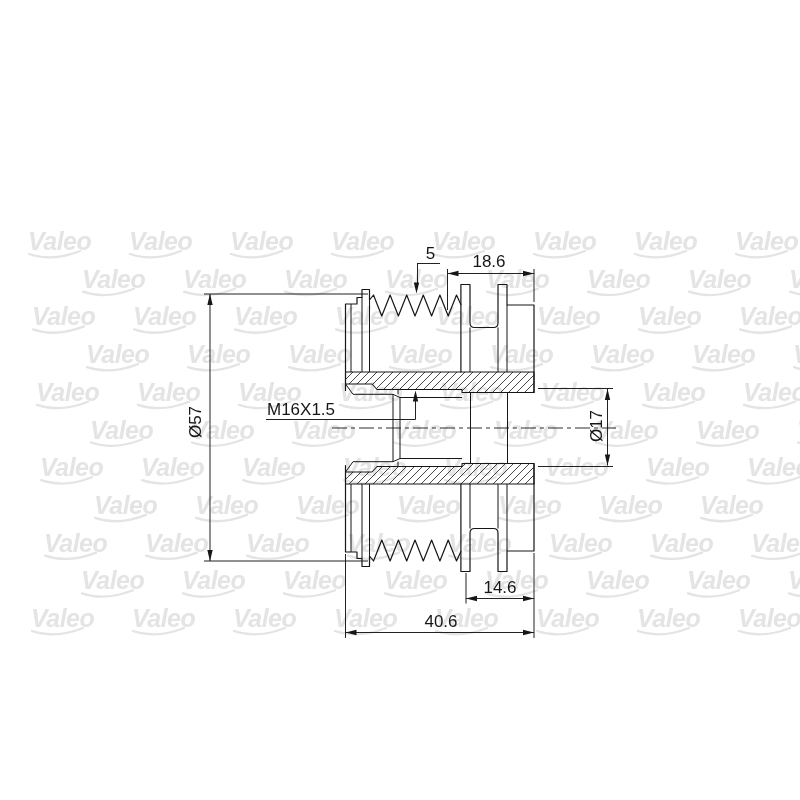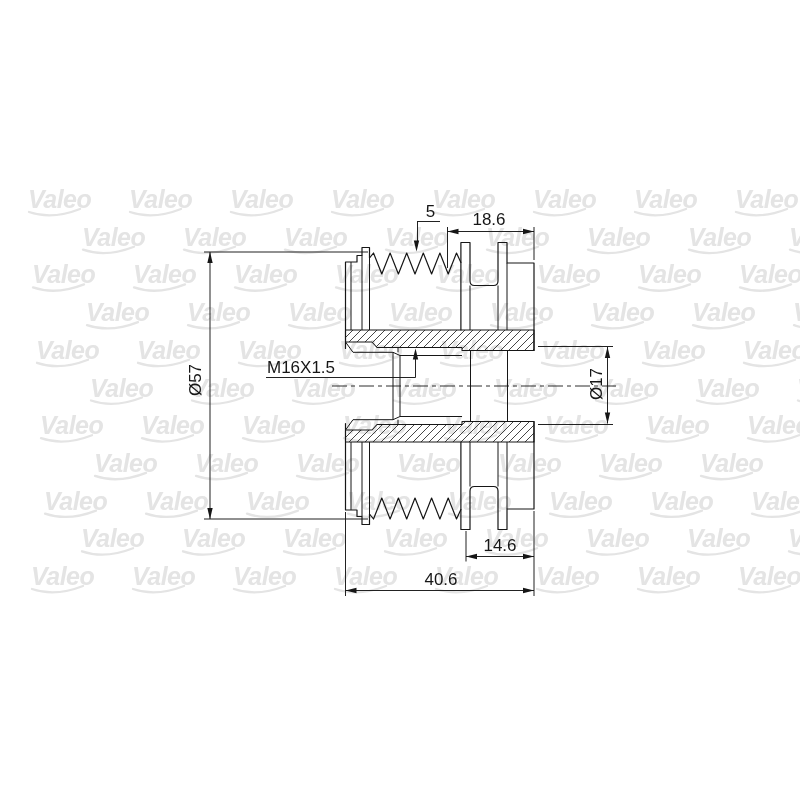--- a/index.html
+++ b/index.html
@@ -9,20 +9,21 @@
     height: 800px;
     background: #ffffff;
     font-family: "Liberation Sans", sans-serif;
   }
   #stage {
     width: 800px;
     height: 700px;
     position: relative;
     overflow: hidden;
     background: #ffffff;
+    margin-top: 42px;
   }
   svg { display: block; }
   .outline  { stroke: #161616; stroke-width: 1.2; fill: none; stroke-linejoin: round; stroke-linecap: round; }
   .inner    { stroke: #161616; stroke-width: 1.0; fill: none; stroke-linejoin: round; }
   .band     { stroke: #161616; stroke-width: 1.05; fill: none; stroke-linejoin: round; }
   .hatch    { stroke: #161616; stroke-width: 0.8; fill: none; }
   .dimline  { stroke: #161616; stroke-width: 0.95; fill: none; }
   .arrow    { fill: #161616; stroke: none; }
   .dimtext  { fill: #161616; font-size: 17px; font-family: "Liberation Sans", sans-serif; }
   .centerline { stroke: #161616; stroke-width: 0.9; fill: none; }

